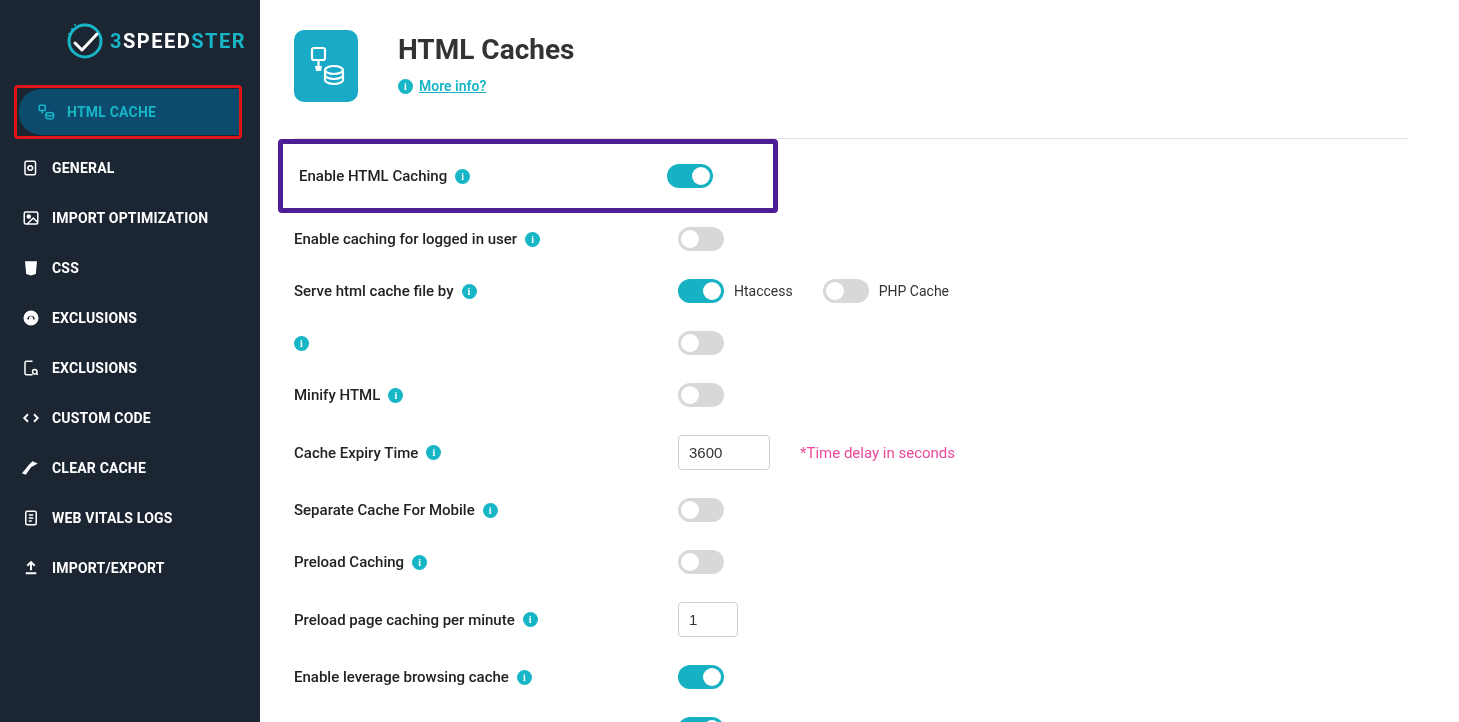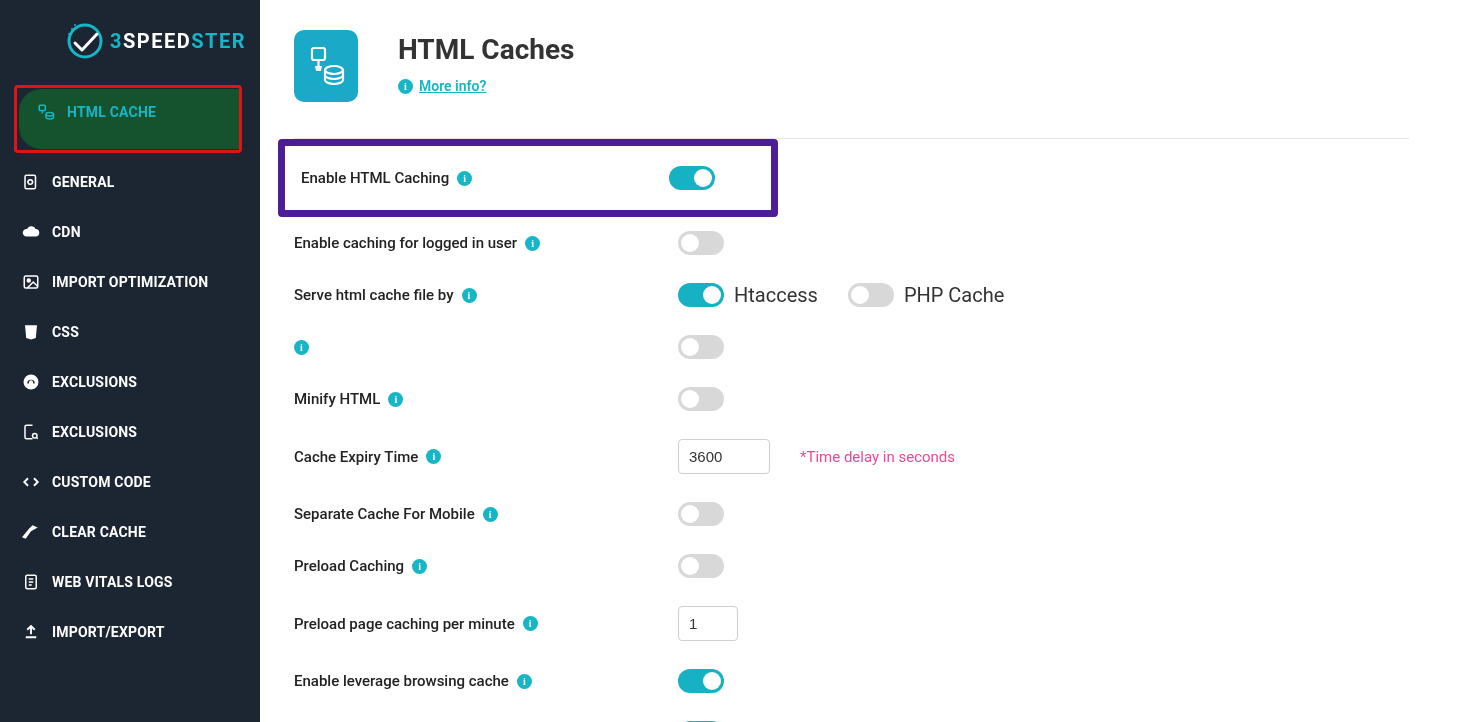--- a/index.html
+++ b/index.html
@@ -34,25 +34,25 @@
     gap: 12px;
     padding: 16px 22px;
     color: #fff;
     font-weight: 700;
     font-size: 14px;
     cursor: pointer;
     letter-spacing: 0.2px;
   }
   .nav-item .nav-icon { width: 18px; height: 18px; display: flex; align-items: center; justify-content: center; color: #fff; }
   .nav-item.active {
-    background: #14532d;
+    background: #0c4a6e;
     color: #17b6c7;
     border-radius: 22px 0 0 22px;
     margin: 0 0 0 18px;
-    padding: 14px 22px 28px 18px;
+    padding: 14px 22px 14px 18px;
   }
   .nav-item.active .nav-icon { color: #17b6c7; }
   .active-outline {
     border: 3px solid #e01414;
     border-radius: 4px;
     margin: 0 18px 4px 14px;
     padding: 1px 0 1px 2px;
   }
   .active-outline .nav-item.active { margin: 0; }
 
@@ -85,21 +85,21 @@
     display: flex;
     align-items: center;
     gap: 8px;
     font-size: 15px;
     color: #222;
     font-weight: 500;
   }
   .row .controls { display: flex; align-items: center; gap: 30px; }
 
   .row.highlight-row {
-    border: 7px solid #4c1d95;
+    border: 5px solid #4c1d95;
     border-radius: 4px;
     padding: 20px 6px 20px 16px;
     margin-left: -16px;
     width: 500px;
   }
   .row.highlight-row .label { width: 368px; }
 
   .info-badge {
     width: 15px; height: 15px;
     border-radius: 50%;
@@ -126,21 +126,21 @@
     top: 3px; left: 3px;
     width: 18px; height: 18px;
     background: #fff;
     border-radius: 50%;
     transition: left 0.15s;
   }
   .toggle.on { background: #16b1c3; }
   .toggle.on .knob { left: 25px; }
 
   .toggle-pair { display: inline-flex; align-items: center; gap: 10px; }
-  .toggle-pair .opt-label { font-size: 20px; color: #333; }
+  .toggle-pair .opt-label { font-size: 14px; color: #333; }
 
   .num-input {
     width: 92px;
     padding: 8px 10px;
     border: 1px solid #cfcfcf;
     border-radius: 4px;
     font-size: 15px;
     color: #333;
   }
   .hint { font-size: 15px; color: #ec4899; }
@@ -188,28 +188,20 @@
         <span class="nav-icon">
           <svg width="18" height="18" viewBox="0 0 24 24" fill="none" stroke="currentColor" stroke-width="2">
               <rect x="4" y="3" width="14" height="18" rx="2"></rect>
               <circle cx="11" cy="12" r="3"></circle>
               <path d="M11 9v-1M11 16v-1M8 12h-1M15 12h-1"></path>
             </svg>
         </span>
         <span>GENERAL</span>
       </div>
 
-      <div class="nav-item">
-        <span class="nav-icon">
-          <svg width="18" height="18" viewBox="0 0 24 24" fill="currentColor">
-              <path d="M6 18a5 5 0 1 1 .8-9.94A6 6 0 0 1 18 8a4 4 0 0 1 0 10H6z"></path>
-            </svg>
-        </span>
-        <span>CDN</span>
-      </div>
 
       <div class="nav-item">
         <span class="nav-icon">
           <svg width="18" height="18" viewBox="0 0 24 24" fill="none" stroke="currentColor" stroke-width="2">
               <rect x="3" y="4" width="18" height="16" rx="2"></rect>
               <circle cx="9" cy="10" r="2" fill="currentColor"></circle>
               <path d="M21 18l-6-6-8 8"></path>
             </svg>
         </span>
         <span>IMPORT OPTIMIZATION</span>

